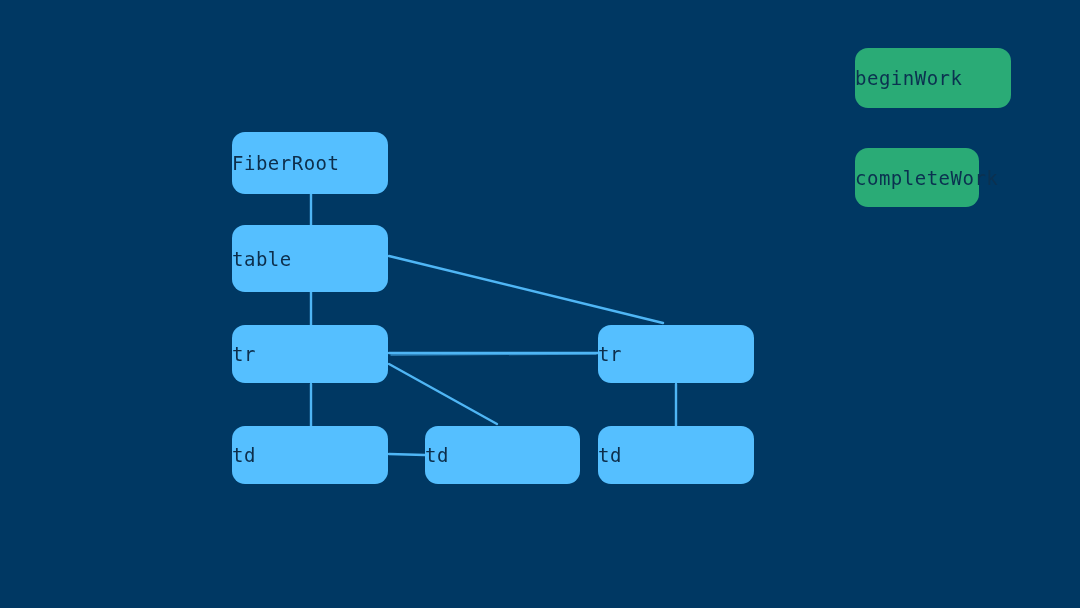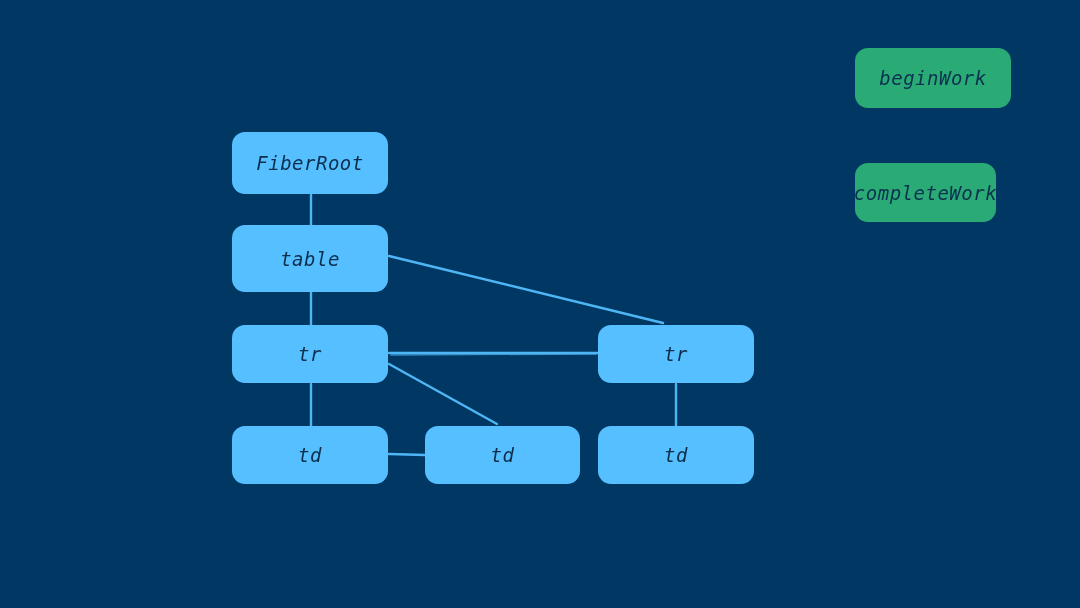--- a/index.html
+++ b/index.html
@@ -28,25 +28,23 @@
   }
   .edges line.rough {
     stroke: #4fb6f5;
     stroke-width: 1.4;
     opacity: 0.65;
   }
   .node, .btn {
     position: absolute;
     display: flex;
     align-items: center;
-    justify-content: center;
     border-radius: 13px;
     font-size: 19px;
     letter-spacing: 0.5px;
-    font-style: italic;
   }
   .node {
     background: #55bfff;
     color: #0d2e4b;
   }
   .btn {
     background: #2aab76;
     color: #0b3150;
     cursor: pointer;
   }
@@ -93,17 +91,17 @@
   </div>
 
   <div class="node" style="left:598px; top:426px; width:156px; height:58px">
     <span>td</span>
   </div>
 
   <div class="btn" style="left:855px; top:48px; width:156px; height:60px">
     <span>beginWork</span>
   </div>
 
-  <div class="btn" style="left:855px; top:163px; width:141px; height:59px">
+  <div class="btn" style="left:855px; top:148px; width:124px; height:59px">
     <span>completeWork</span>
   </div>
 
 </div>
 
 </body></html>

